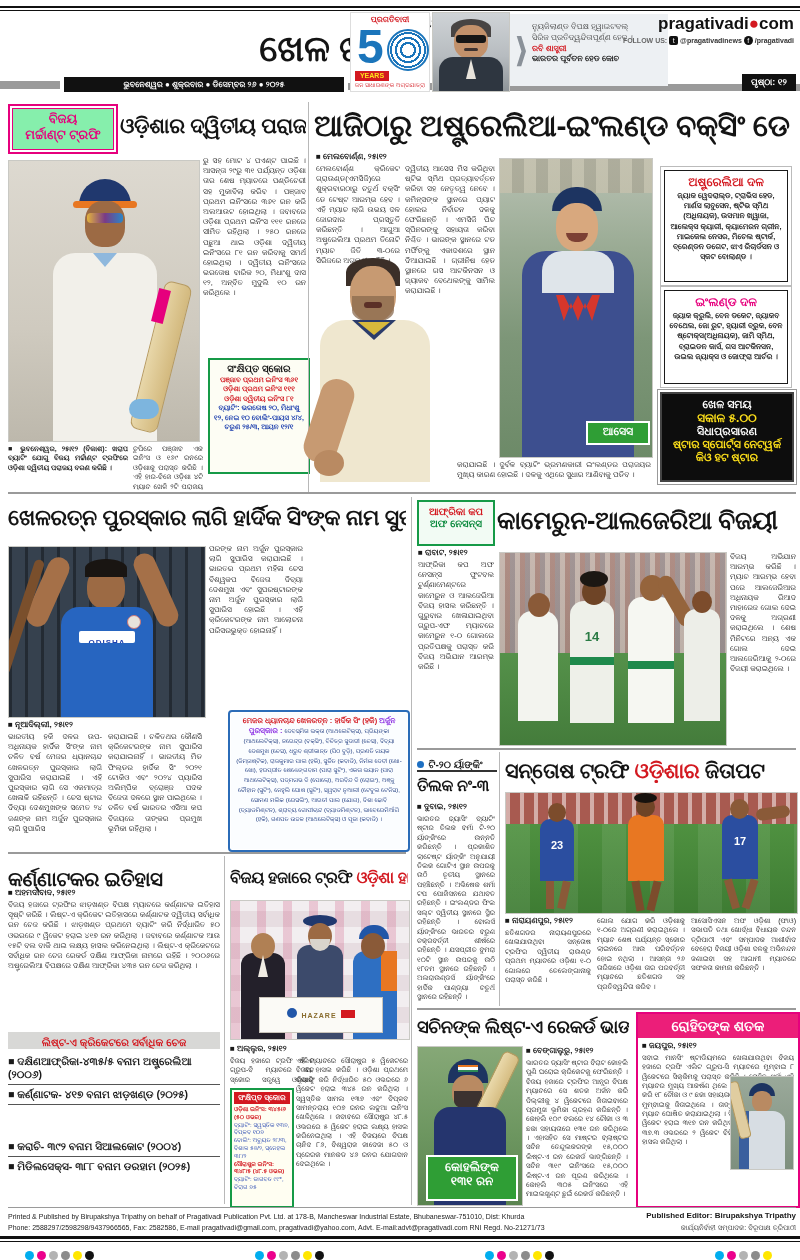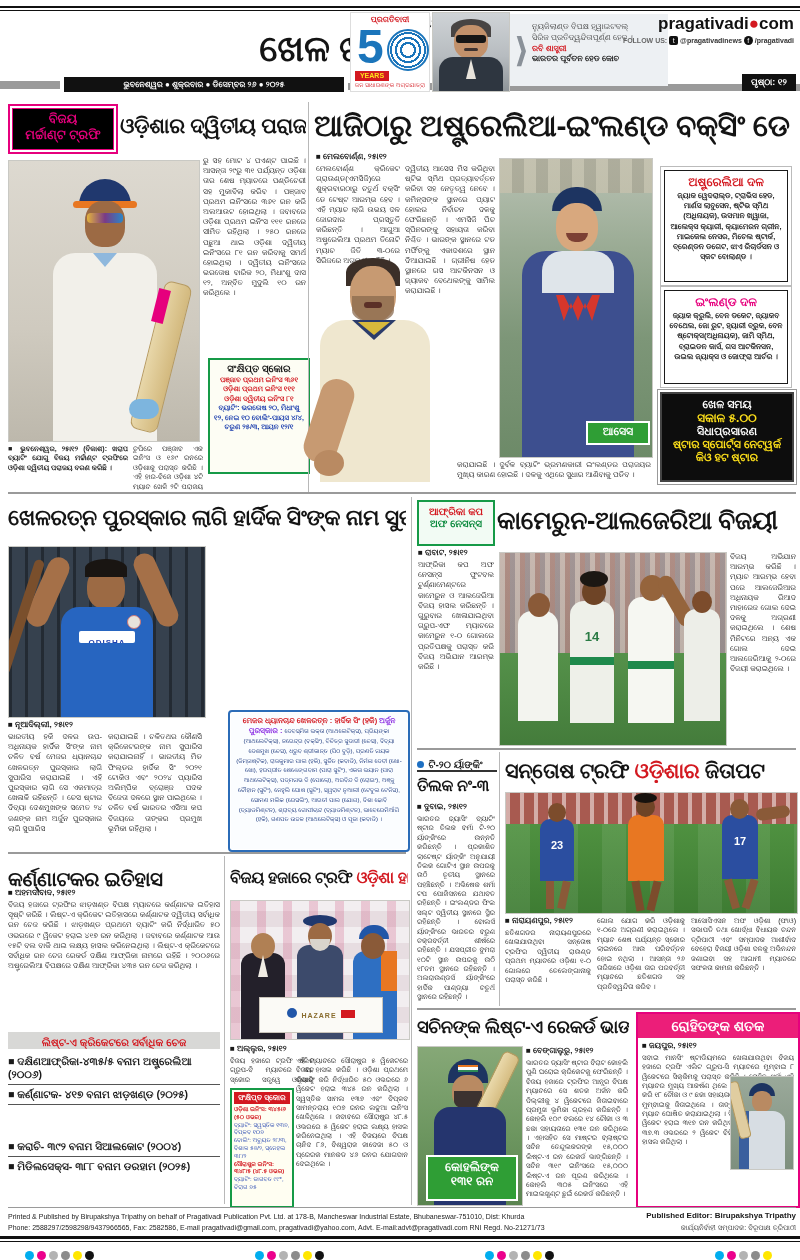--- a/index.html
+++ b/index.html
@@ -82,21 +82,21 @@
   </div>
   <div class="abs rt ov" style="left:560px;top:36px;width:234px;height:12px;font-size:7px;color:#333;">
     <span class="b" style="color:#666;">FOLLOW US:</span>
     <span style="display:inline-block;width:9px;height:9px;background:#111;border-radius:2px;color:#fff;text-align:center;line-height:9px;font-size:7px;">t</span>
     <span class="b">@pragativadinews</span>
     <span style="display:inline-block;width:9px;height:9px;background:#111;border-radius:50%;color:#fff;text-align:center;line-height:9px;font-size:7px;">f</span>
     <span class="b">/pragativadi</span>
   </div>
   <div class="abs ctr wht b ov" style="left:742px;top:74px;width:54px;height:17px;background:#111;font-size:9px;line-height:17px;">ପୃଷ୍ଠା: ୧୨</div>
 
-  <div class="abs ctr ov" style="left:8px;top:104px;width:106px;height:46px;border:2px solid #e6007d;box-shadow:inset 0 0 0 2px #fff,inset 0 0 0 3px #e6007d;background:#000000;">
+  <div class="abs ctr ov" style="left:8px;top:104px;width:106px;height:46px;border:2px solid #e6007d;box-shadow:inset 0 0 0 2px #fff,inset 0 0 0 3px #e6007d;background:#86efac;">
     <div class="b mag" style="font-size:13px;margin-top:5px;">ବିଜୟ</div>
     <div class="b mag" style="font-size:13px;">ମର୍ଚ୍ଚାଣ୍ଟ ଟ୍ରଫି</div>
   </div>
   <div class="abs hl ov" style="left:120px;top:108px;width:186px;height:36px;font-size:21px;line-height:36px;">ଓଡ଼ିଶାର ଦ୍ୱିତୀୟ ପରାଜୟ</div>
 
   <div class="abs ph" style="left:8px;top:160px;width:190px;height:280px;background:linear-gradient(180deg,#ddd9d0 0%,#cfcabf 60%,#bdb8ac 100%);">
     <div class="abs" style="left:70px;top:18px;width:52px;height:26px;border-radius:26px 26px 0 0;background:#20386e;"></div>
     <div class="abs" style="left:64px;top:40px;width:64px;height:7px;border-radius:4px;background:#e87722;"></div>
     <div class="abs" style="left:76px;top:40px;width:40px;height:46px;border-radius:42%;background:#9c6a44;"></div>
     <div class="abs" style="left:78px;top:52px;width:36px;height:10px;border-radius:4px;background:linear-gradient(90deg,#e3b23c,#7a3b86,#2c86c7);"></div>
@@ -176,20 +176,21 @@
     <div class="abs" style="left:8px;top:10px;width:10px;height:120px;border-radius:5px;background:#7a4f2c;transform:rotate(18deg);"></div>
     <div class="abs" style="left:78px;top:20px;width:38px;height:42px;border-radius:45%;background:#9c6a44;"></div>
     <div class="abs" style="left:76px;top:12px;width:42px;height:18px;border-radius:50% 50% 0 0;background:#191512;"></div>
     <div class="abs" style="left:52px;top:60px;width:92px;height:110px;border-radius:18px 18px 0 0;background:#2765c0;"></div>
     <div class="abs ctr ov" style="left:70px;top:84px;width:56px;height:12px;background:#fff;border-radius:2px;">
       <span class="b" style="font-size:8px;color:#1d3fae;letter-spacing:1px;">ODISHA</span>
     </div>
     <div class="abs" style="left:118px;top:68px;width:12px;height:12px;border-radius:50%;background:#e8e4dc;border:1px solid #c77;"></div>
   </div>
 
+  <div class="abs just t75 ov" style="left:209px;top:544px;width:94px;height:162px;">ପରଙ୍କ ନାମ ଅର୍ଜୁନ ପୁରସ୍କାର ଲାଗି ସୁପାରିସ କରାଯାଇଛି । ଭାରତର ପ୍ରଥମ ମହିଳା ଚେସ ବିଶ୍ୱକପ ବିଜେତା ଦିବ୍ୟା ଦେଶମୁଖ ଏବଂ ସୁପରଷ୍ଟାରଙ୍କ ନାମ ଅର୍ଜୁନ ପୁରସ୍କାର ଲାଗି ସୁପାରିସ ହୋଇଛି । ଏହି କ୍ରିକେଟରଙ୍କ ନାମ ଆଲୋଚନା ପରିସରଭୁକ୍ତ ହୋଇନାହିଁ ।</div>
 
   <div class="abs b t8 ov" style="left:8px;top:720px;width:110px;height:10px;">■ ନୂଆଦିଲ୍ଲୀ, ୨୫ା୧୨</div>
   <div class="abs just t75 ov" style="left:8px;top:732px;width:94px;height:116px;">ଭାରତୀୟ ହକି ଦଳର ଉପ-ଅଧିନାୟକ ହାର୍ଦିକ ସିଂଙ୍କ ନାମ ଚଳିତ ବର୍ଷ ମେଜର ଧ୍ୟାନଚାନ୍ଦ ଖେଳରତ୍ନ ପୁରସ୍କାର ଲାଗି ସୁପାରିସ କରାଯାଇଛି । ଏହି ପୁରସ୍କାର ଲାଗି ସେ ଏକମାତ୍ର ଖେଳାଳି ରହିଛନ୍ତି । ଚେସ ଷ୍ଟାର ଦିବ୍ୟା ଦେଶମୁଖଙ୍କ ସମେତ ୨୪ ଜଣଙ୍କ ନାମ ଅର୍ଜୁନ ପୁରସ୍କାର ଲାଗି ସୁପାରିସ</div>
   <div class="abs just t75 ov" style="left:108px;top:732px;width:94px;height:116px;">କରାଯାଇଛି । ଚଳିତଥର କୌଣସି କ୍ରିକେଟରଙ୍କ ନାମ ସୁପାରିସ କରାଯାଇନାହିଁ । ଭାରତୀୟ ମିଡ ଫିଲ୍ଡର ହାର୍ଦିକ ସିଂ ୨୦୨୧ ଟୋକିଓ ଏବଂ ୨୦୨୪ ପ୍ୟାରିସ ଅଲିମ୍ପିକ ବ୍ରୋଞ୍ଜ ପଦକ ବିଜେତା ଦଳରେ ସ୍ଥାନ ପାଇଥିଲେ । ଚଳିତ ବର୍ଷ ଭାରତର ଏସିଆ କପ ବିଜୟରେ ତାଙ୍କର ପ୍ରମୁଖ ଭୂମିକା ରହିଥିଲା ।</div>
 
   <div class="abs ov ctr" style="left:228px;top:710px;width:178px;height:138px;border:2px solid #2b6cb8;border-radius:4px;background:#fbfdff;box-shadow:inset 0 0 0 1px #fff;">
     <div class="t7 ov" style="padding:4px 5px;">
       <span class="b red" style="font-size:7.5px;">ମେଜର ଧ୍ୟାନଚାନ୍ଦ ଖେଳରତ୍ନ : ହାର୍ଦିକ ସିଂ (ହକି)</span>
       <span class="b" style="font-size:7.5px;color:#8a2be2;">ଅର୍ଜୁନ ପୁରସ୍କାର :</span>
       <span class="t6" style="color:#15337a;">ଦେବସ୍ମିତା ଭକ୍ତା (ଆଥଲେଟିକ୍ସ), ପ୍ରିୟଙ୍କା (ଆଥଲେଟିକ୍ସ), ନରେନ୍ଦ୍ର (ବକ୍ସିଂ), ବିଚିତ୍ର ସୁଦାରୀ (ଚେସ), ଦିବ୍ୟା ଦେଶମୁଖ (ଚେସ), ଧ୍ରୁବ ଶ୍ରୀକାନ୍ତ (ପିଠ ବୁଡ଼ି), ପ୍ରଣତି ନାୟକ (ଜିମ୍ନାଷ୍ଟିକ), ରାଜକୁମାର ପାଲ (ହକି), ସୁର୍ଜିତ (କବାଡି), ନିର୍ମଳା ଦେବୀ (ଖୋ-ଖୋ), ହରପ୍ରୀତ ଷେଣ୍ଢେଙ୍ଗବାମ (ପାରା ସୁଟିଂ), ଏକତା ଭୟାନ (ପାରା ଆଥଲେଟିକ୍ସ), ପଦ୍ମନାଭ ଦି (ପୋଲୋ), ଅରବିନ୍ଦ ଦି (ରୋଇଂ), ଅଞ୍ଜୁ ଚୌହାନ (ସୁଟିଂ), ନେହୁଲି ଘୋଷ (ସୁଟିଂ), ସ୍ୱରାଟ ନୁଆଲୀ (ଟେବୁଲ ଟେନିସ), ସୋମଣ ମଲିକ (ରେସଲିଂ), ଆରତୀ ପାଲ (ଯୋଗ), ଦିଶା ଢୋବି (ବ୍ୟାଡମିଣ୍ଟନ), ଶ୍ରାବ୍ୟ ଗୋପୀଚାନ୍ଦ (ବ୍ୟାଡମିଣ୍ଟନ), ଭାବେରେମିଆଁଗି (ହକି), ଗଣପତ ଉଦ୍ଦଳ (ଆଥଲେଟିକ୍ସ) ଓ ପୂଜା (କବାଡି) ।</span>

